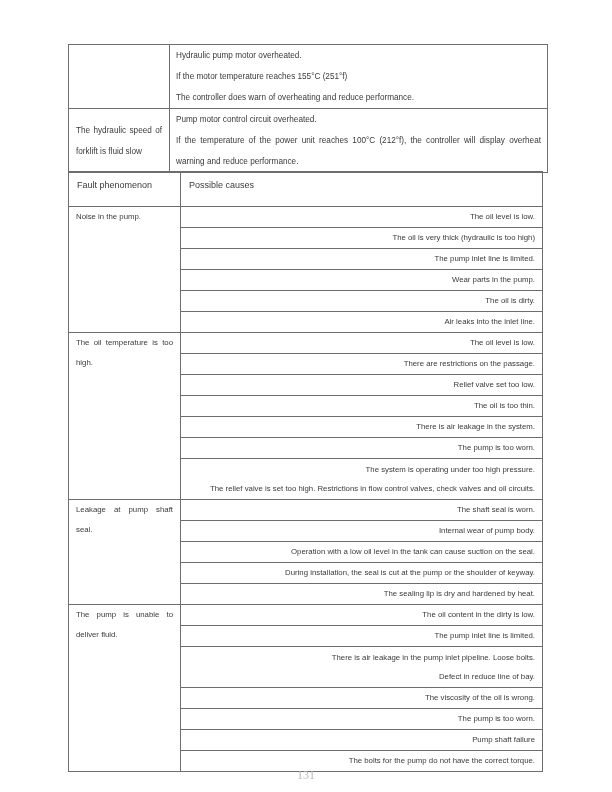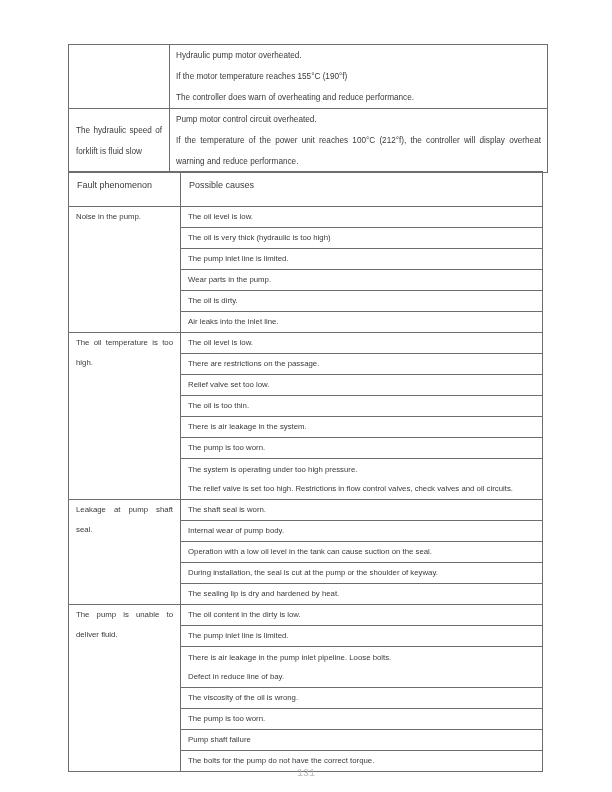--- a/index.html
+++ b/index.html
@@ -106,20 +106,21 @@
   }
 
   .cause {
     font-size: 7.8px;
     line-height: 20px;
     padding: 0 7px;
     color: #3a3a3a;
     border-bottom: 1px solid #6d6d6d;
     white-space: nowrap;
     overflow: hidden;
+    text-align: right;
   }
   .cause:last-child { border-bottom: none; }
   .cause.double {
     line-height: 19px;
     padding-top: 1px;
     padding-bottom: 1px;
     white-space: normal;
   }
   .cause.double .sub { display: block; white-space: nowrap; }
 
@@ -137,38 +138,38 @@
 
   .causes-wrap { }
 
   
   .page-number {
     position: absolute;
     left: 0;
     right: 0;
     top: 755px;
     text-align: center;
-    font-size: 10px;
+    font-size: 12px;
     color: #b9b9b9;
-    font-family: Liberation Mono, monospace;
+    font-family: Liberation Serif, serif;
   }
 </style>
 </head>
 <body>
 
 <div class="page">
 
   <table class="top-table">
     <tbody>
       <tr>
         <td class="c1"></td>
         <td class="c2">
           <div class="cellstack">
             <div class="line">Hydraulic pump motor overheated.</div>
-            <div class="line">If the motor temperature reaches 155°C (190°f)</div>
+            <div class="line">If the motor temperature reaches 155°C (251°f)</div>
             <div class="line">The controller does warn of overheating and reduce performance.</div>
           </div>
         </td>
       </tr>
       <tr>
         <td class="c1">
           <div class="fault-cell">
             <div class="jline">The hydraulic speed of</div>
             <div class="jline last">forklift is fluid slow</div>
           </div>

